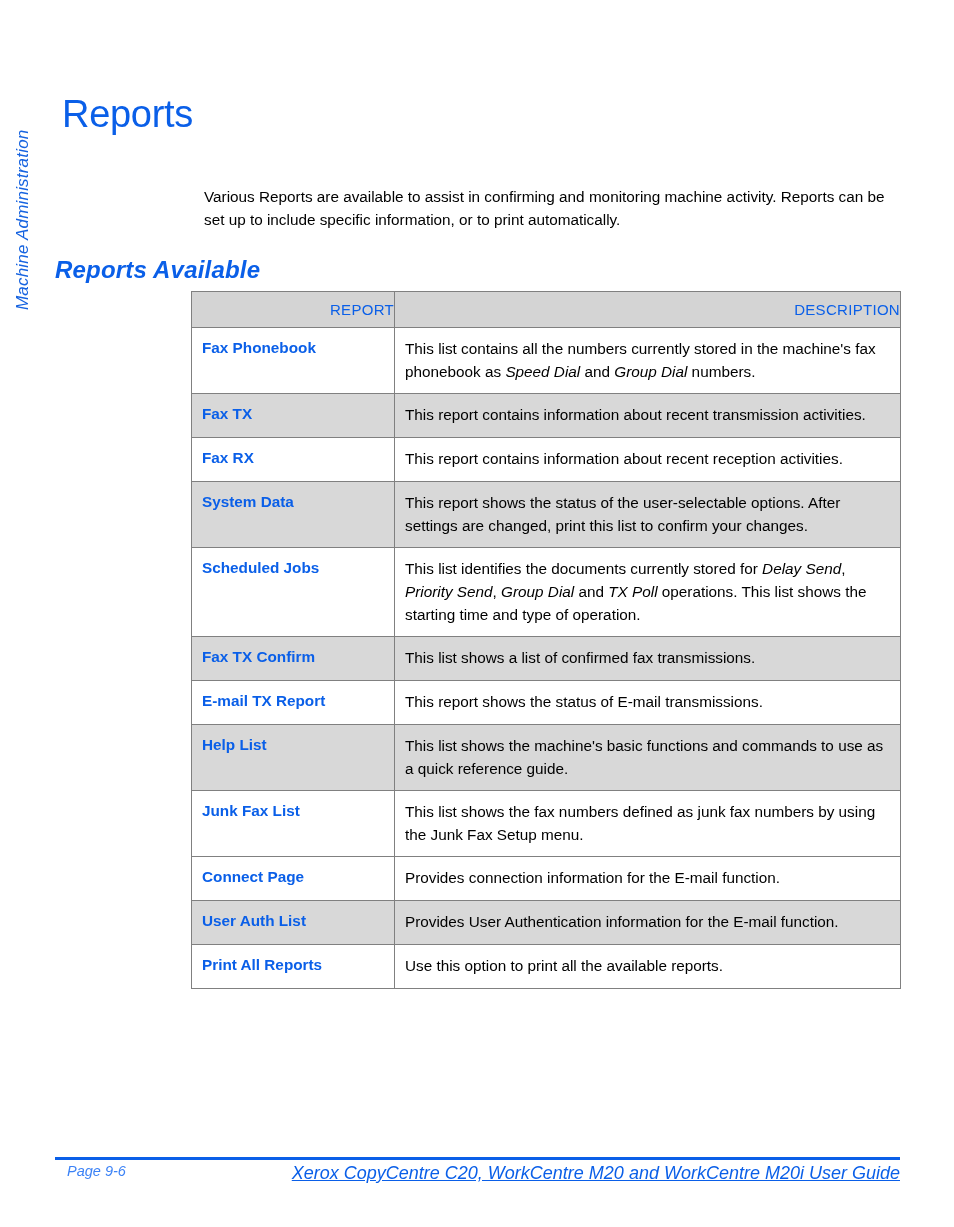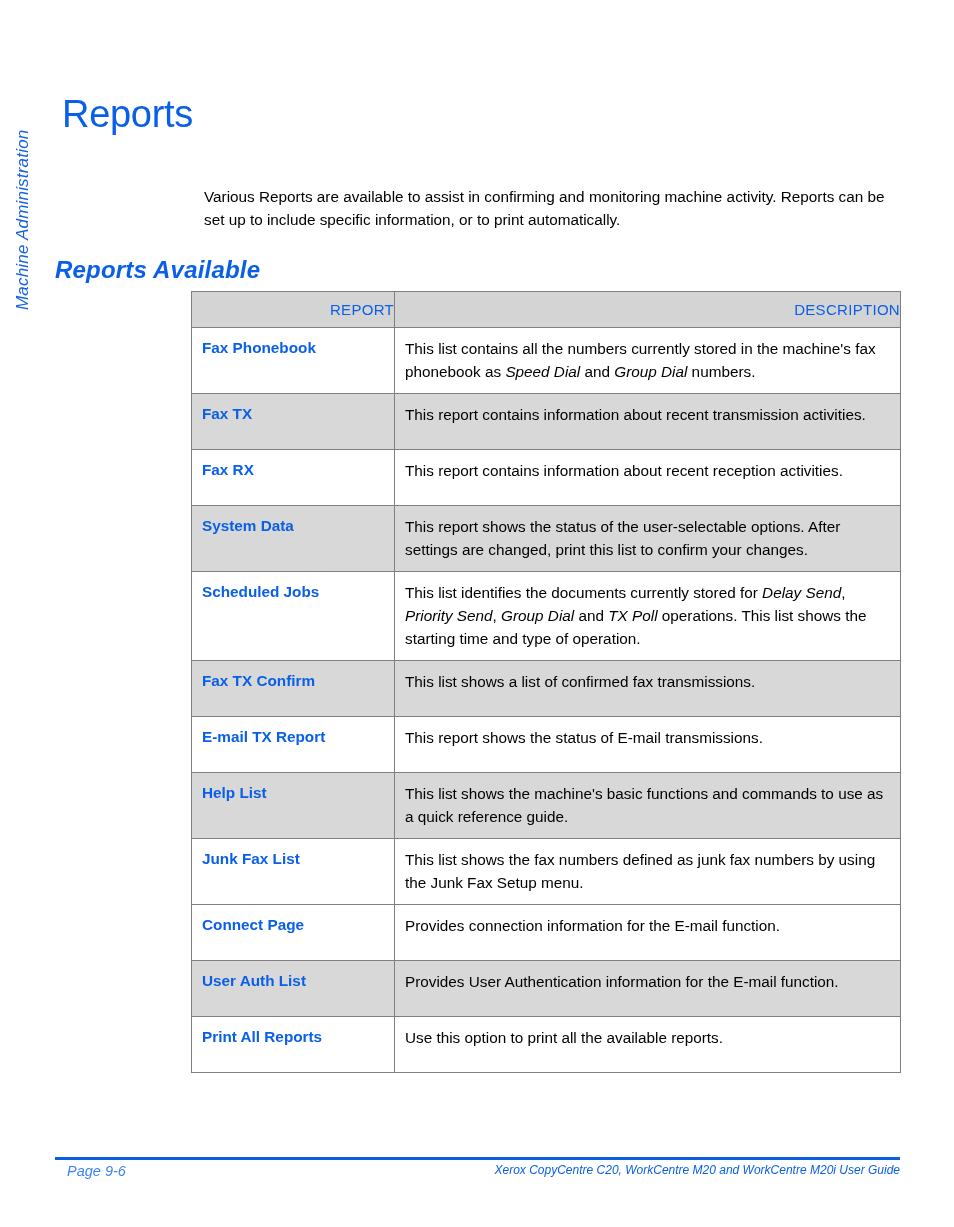--- a/index.html
+++ b/index.html
@@ -102,21 +102,21 @@
     font-size: 15px;
     font-weight: normal;
     color: #0A5FE8;
     letter-spacing: 0.3px;
   }
 
   #reports-table td.report-cell {
     font-size: 15.3px;
     font-weight: bold;
     color: #0A5FE8;
-    padding: 9px 8px 24px 10px;
+    padding: 9px 8px 12px 10px;
     line-height: 22px;
   }
   #reports-table td.desc-cell {
     font-size: 15.3px;
     color: #000000;
     padding: 9px 10px 10px 10px;
     line-height: 23px;
   }
   #reports-table tr.shade td {
     background: #d8d8d8;
@@ -150,24 +150,25 @@
     left: 12px;
     top: 0px;
     font-size: 14.5px;
     font-style: italic;
     color: #3b82f6;
   }
   #footer .footer-title {
     position: absolute;
     right: 0px;
     top: 0px;
-    font-size: 12px;
+    font-size: 18px;
     font-style: italic;
     color: #0A5FE8;
     white-space: nowrap;
+    text-decoration: underline;
   }
 </style>
 </head>
 <body>
 
 <div id="side-tab">
   <div class="tab-label">Machine Administration</div>
 </div>
 
 <h1 id="page-title">Reports</h1>

